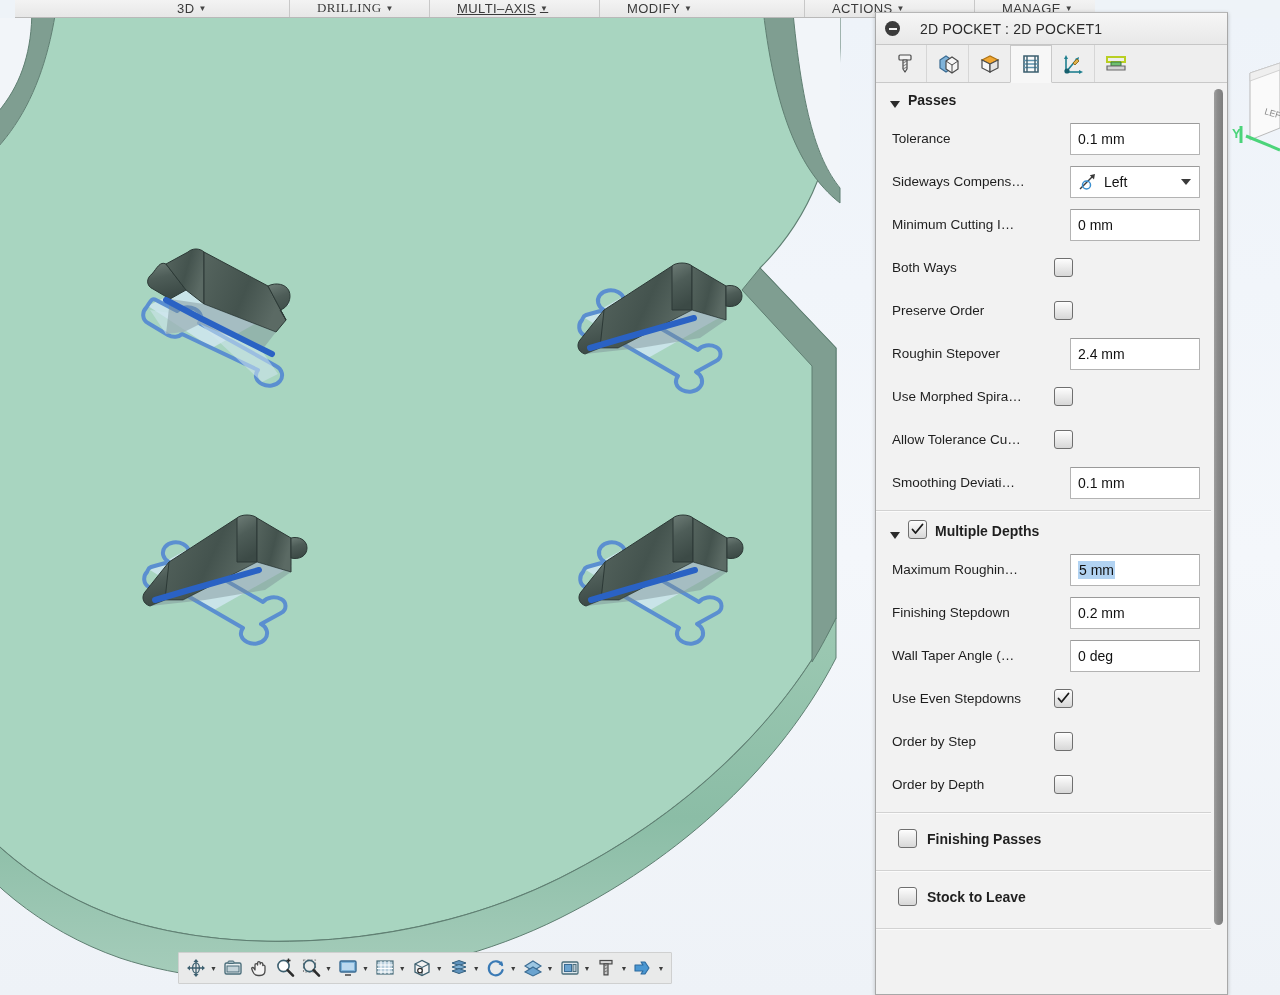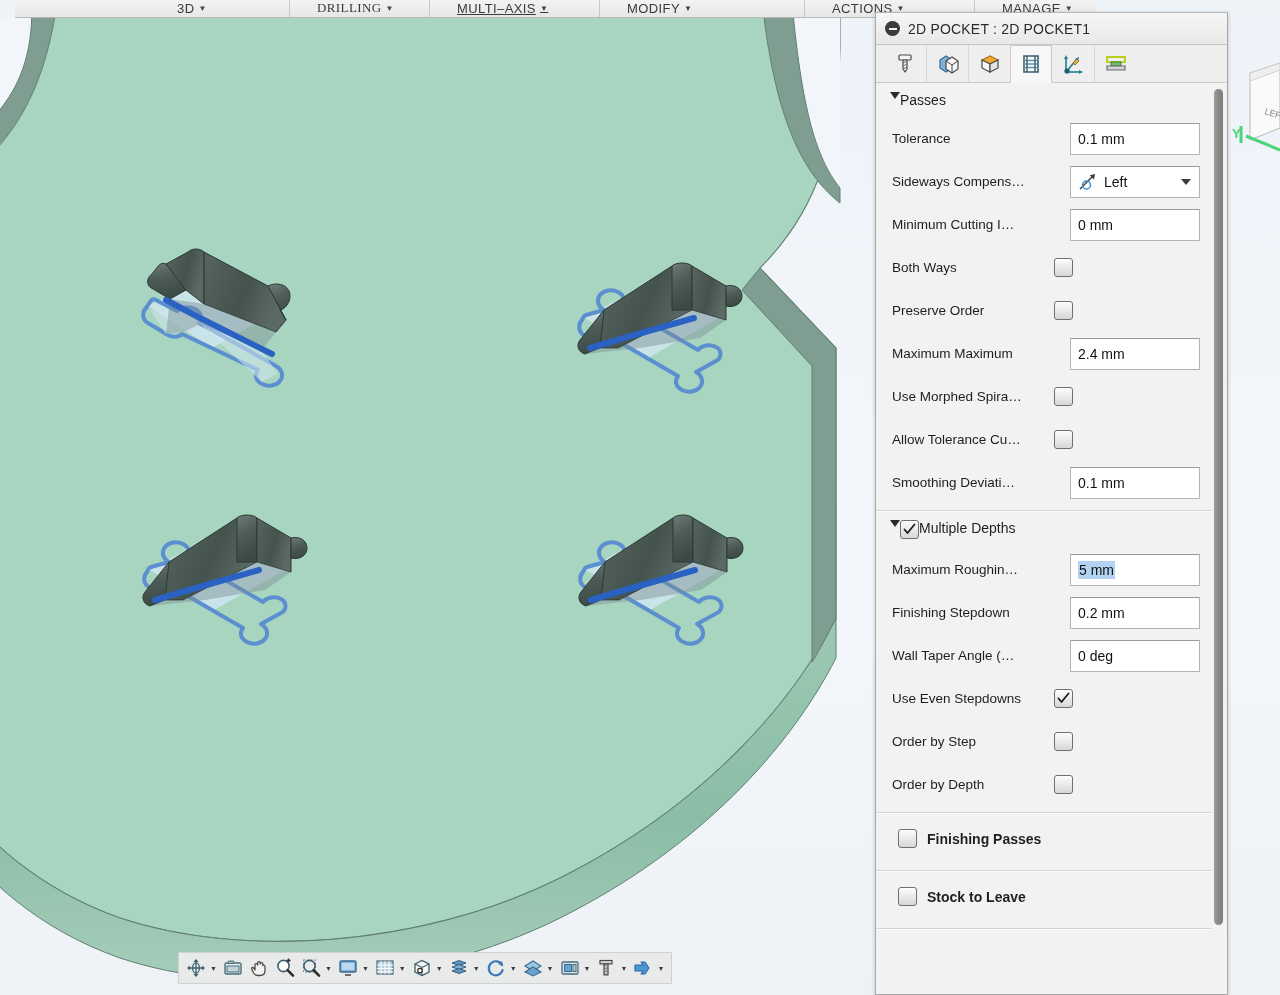--- a/index.html
+++ b/index.html
@@ -69,21 +69,21 @@
     border: 1px solid #a8a8a8;
     border-top: 1px solid #b6b6b6;
     box-shadow: 0 1px 4px rgba(0,0,0,.22);
     display: flex; flex-direction: column;
     font-size: 13.5px; color: #232323;
   }
   #dlg-title {
     height: 32px; flex: 0 0 32px;
     background: linear-gradient(#f6f6f6, #e8e8e8);
     border-bottom: 1px solid #c6c6c6;
-    display: flex; align-items: center; padding-left: 9px; gap: 8px;
+    display: flex; align-items: center; padding-left: 9px; gap: 20px;
   }
   #dlg-title .tname { font-size: 14px; color: #2b2b2b; letter-spacing: .2px; }
   .collapse-dot {
     width: 15px; height: 15px; border-radius: 50%;
     background: #3b3b3b; display: flex; align-items: center; justify-content: center;
   }
   .collapse-dot i { display: block; width: 8px; height: 2px; background: #f2f2f2; }
 
   #dlg-tabs {
     height: 38px; flex: 0 0 38px;
@@ -104,22 +104,22 @@
   }
   .tab.active + .tab { border-left: none; }
 
   #dlg-body {
     flex: 1 1 auto; position: relative; overflow: hidden;
     background: #f2f2f2;
   }
   #scrollarea { position: absolute; inset: 0 16px 0 0; overflow: hidden; }
 
   .section-head {
-    display: flex; align-items: flex-start; 
-    padding: 9px 0 9px 14px; font-weight: normal; font-size: 14px; color: #1f1f1f;
+    display: flex; align-items: flex-end; gap: 8px;
+    padding: 9px 0 9px 14px; font-weight: bold; font-size: 14px; color: #1f1f1f;
   }
   .tri { width: 0; height: 0; border-left: 6px solid #2b2b2b; border-top: 4.5px solid transparent; border-bottom: 4.5px solid transparent; }
   .tri.down { border-left: 5.5px solid transparent; border-right: 5.5px solid transparent; border-top: 7px solid #2b2b2b; border-bottom: none; }
 
   .row {
     display: flex; align-items: center;
     height: 43px; padding: 0 0 0 16px;
   }
   .row .lbl {
     width: 162px; flex: 0 0 162px;
@@ -576,21 +576,21 @@
           <div class="lbl">Both Ways</div>
           <span class="cbx"></span>
         </div>
 
         <div class="row">
           <div class="lbl">Preserve Order</div>
           <span class="cbx"></span>
         </div>
 
         <div class="row">
-          <div class="lbl">Maximum Maximum</div>
+          <div class="lbl">Roughin Stepover</div>
           <div class="fld">
             <span>2.4 mm</span>
           </div>
         </div>
 
         <div class="row">
           <div class="lbl">Use Morphed Spira…</div>
           <span class="cbx"></span>
         </div>
 

